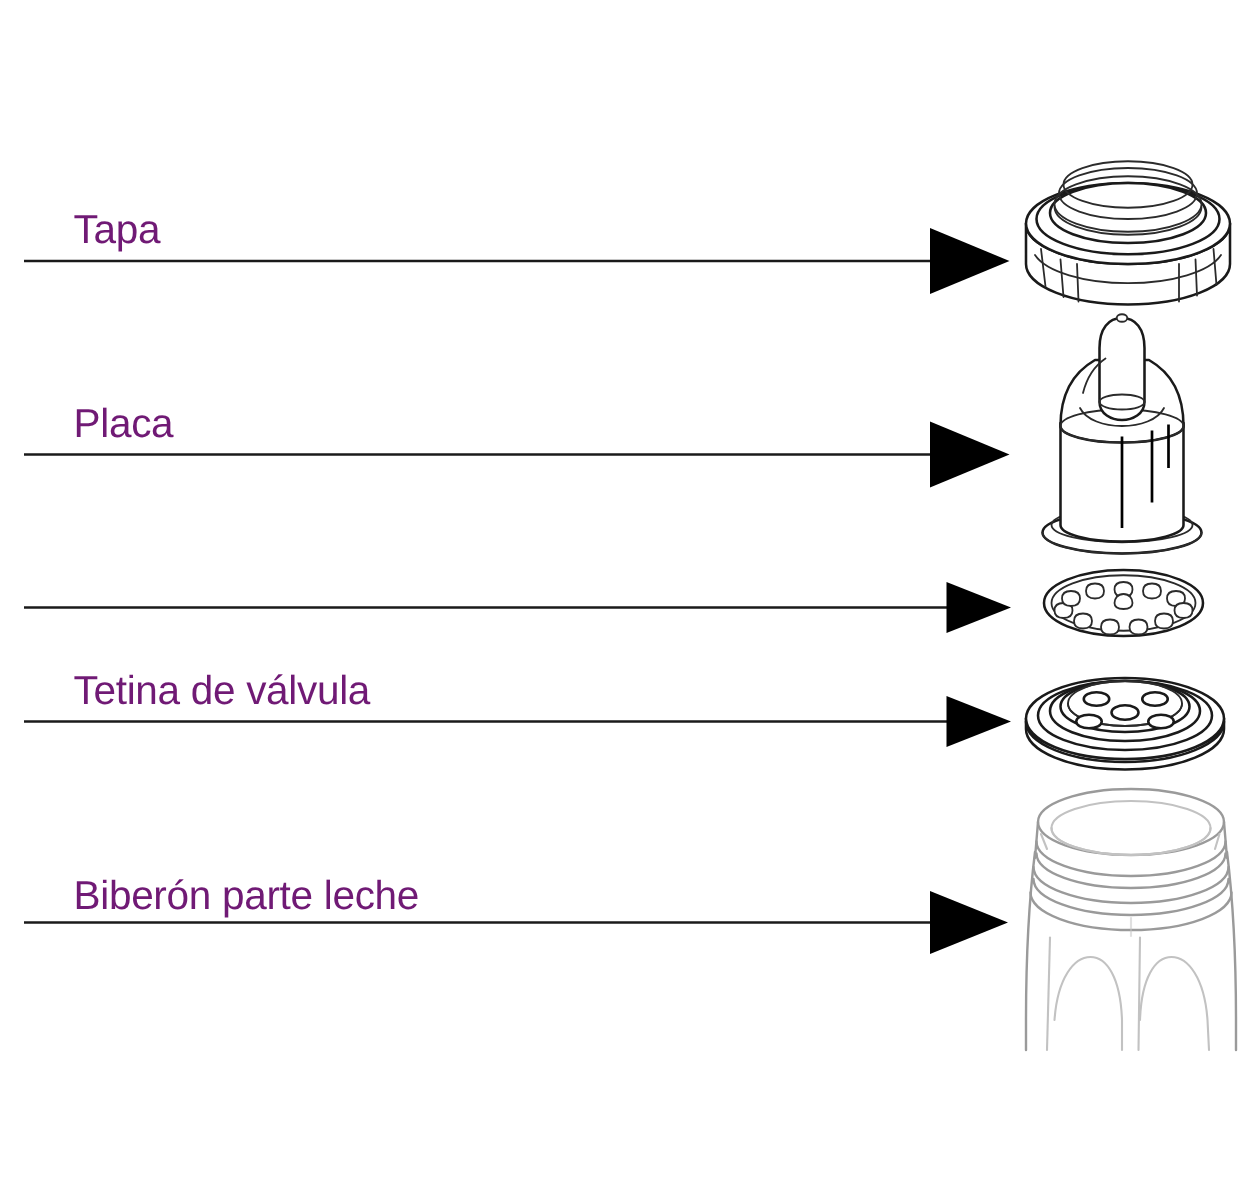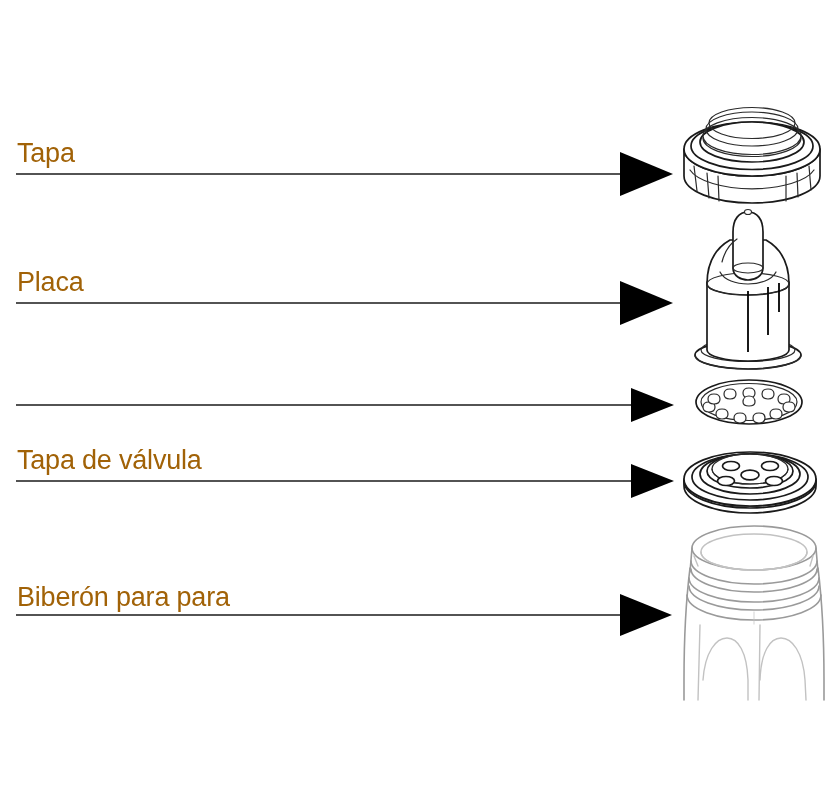--- a/index.html
+++ b/index.html
@@ -12,27 +12,28 @@
   }
   #diagram-root {
     position: relative;
     width: 834px;
     height: 800px;
     background: #ffffff;
     overflow: hidden;
   }
   .label-text {
     position: absolute;
-    color: #a16207;
+    color: #701a75;
     font-family: "Liberation Sans", sans-serif;
     font-size: 27px;
     font-weight: 400;
     letter-spacing: -0.2px;
     white-space: nowrap;
     line-height: 1.0;
+    margin-left: 32px;
   }
   .label-text.sub {
     font-size: 26px;
   }
   .svg-layer {
     position: absolute;
     left: 0;
     top: 0;
     width: 834px;
     height: 800px;
@@ -302,18 +303,18 @@
       <path class="bottle-stroke-faint" d="M 754,612 L 754,624" opacity="0.5"></path>
     </g>
 
   </svg>
 
   <div class="label-text" style="left:17px; top:140px;">Tapa</div>
 
   <div class="label-text" style="left:17px; top:269px;">Placa</div>
 
 
-  <div class="label-text" style="left:17px; top:447px;">Tapa de válvula</div>
-
-
-  <div class="label-text" style="left:17px; top:584px;">Biberón para para</div>
+  <div class="label-text" style="left:17px; top:447px;">Tetina de válvula</div>
+
+
+  <div class="label-text" style="left:17px; top:584px;">Biberón parte leche</div>
 
 </div>
 
 </body></html>

